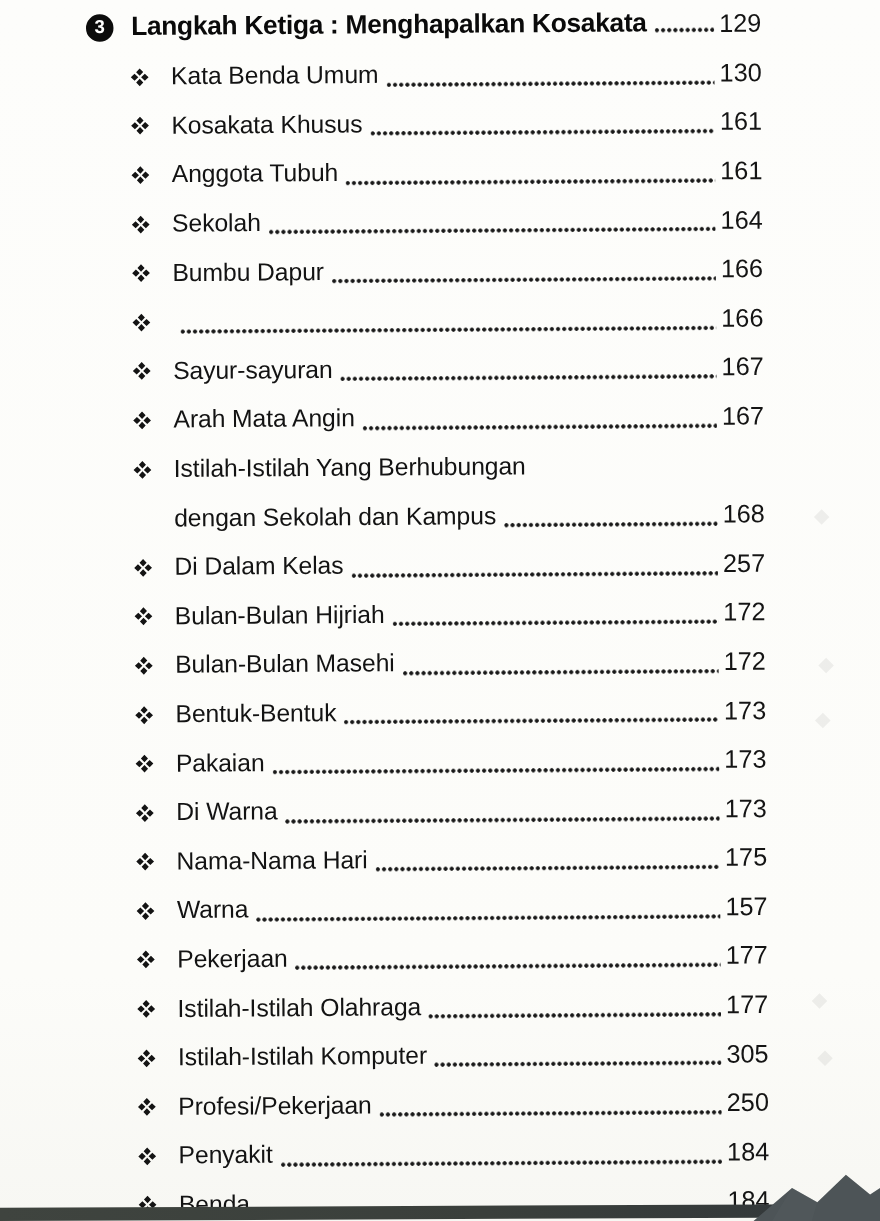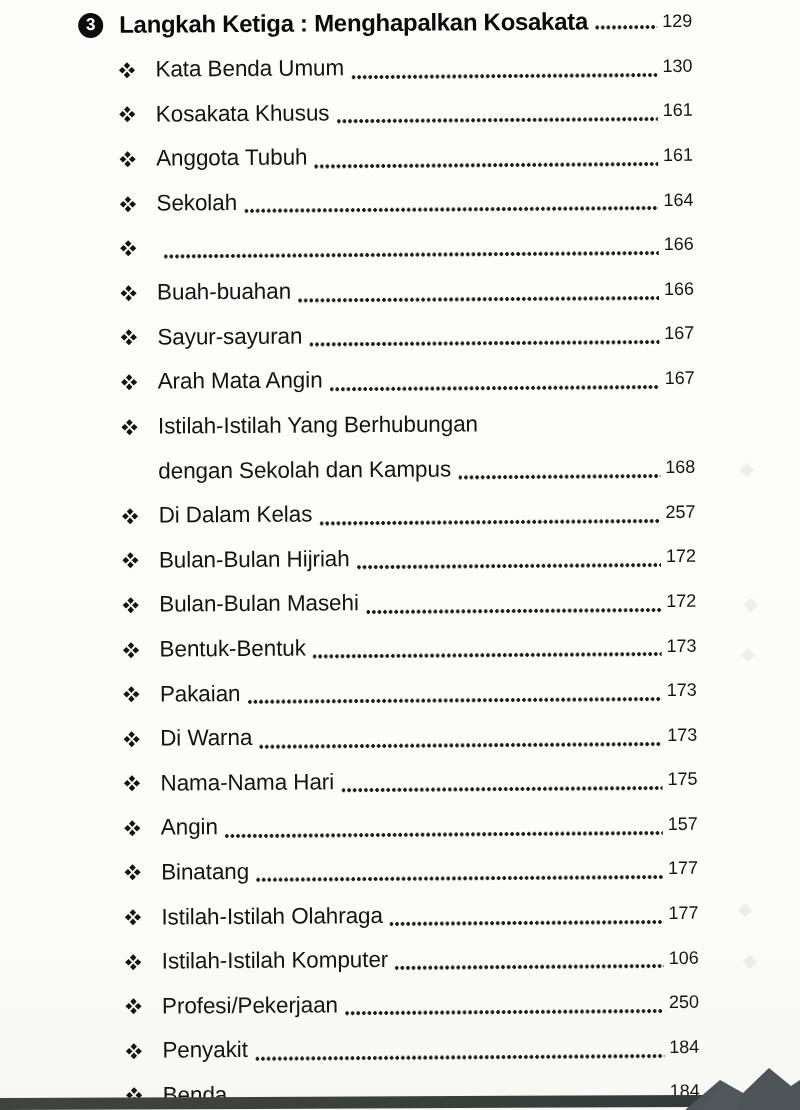--- a/index.html
+++ b/index.html
@@ -39,21 +39,21 @@
     margin-right: 16px;
   }
   .chapter-title {
     font-size: 24px;
     font-weight: 700;
     color: #0a0a0a;
     letter-spacing: -0.3px;
     white-space: nowrap;
   }
   .pagenum {
-    font-size: 18px;
+    font-size: 23px;
     font-weight: 400;
     color: #141414;
     white-space: nowrap;
   }
   
   .leader {
     align-self: flex-end;
     flex: 1 1 auto;
     height: 4px;
     margin: 0 5px 12px 7px;
@@ -178,33 +178,33 @@
     </div>
         <div class="toc-row">
       <span class="bullet">
         <svg viewBox="0 0 20 20" aria-hidden="true">
           <path d="M10 0.5 L13.8 4.5 L10 8.5 L6.2 4.5 Z
                    M10 11.5 L13.8 15.5 L10 19.5 L6.2 15.5 Z
                    M0.5 10 L4.5 6.2 L8.5 10 L4.5 13.8 Z
                    M11.5 10 L15.5 6.2 L19.5 10 L15.5 13.8 Z"></path>
         </svg>
       </span>
+      <span class="toc-label">Bumbu Dapur</span>
       <span class="leader"></span>
       <span class="pagenum">166</span>
     </div>
         <div class="toc-row">
       <span class="bullet">
         <svg viewBox="0 0 20 20" aria-hidden="true">
           <path d="M10 0.5 L13.8 4.5 L10 8.5 L6.2 4.5 Z
                    M10 11.5 L13.8 15.5 L10 19.5 L6.2 15.5 Z
                    M0.5 10 L4.5 6.2 L8.5 10 L4.5 13.8 Z
                    M11.5 10 L15.5 6.2 L19.5 10 L15.5 13.8 Z"></path>
         </svg>
       </span>
-      <span class="toc-label">Buah-buahan</span>
       <span class="leader"></span>
       <span class="pagenum">166</span>
     </div>
         <div class="toc-row">
       <span class="bullet">
         <svg viewBox="0 0 20 20" aria-hidden="true">
           <path d="M10 0.5 L13.8 4.5 L10 8.5 L6.2 4.5 Z
                    M10 11.5 L13.8 15.5 L10 19.5 L6.2 15.5 Z
                    M0.5 10 L4.5 6.2 L8.5 10 L4.5 13.8 Z
                    M11.5 10 L15.5 6.2 L19.5 10 L15.5 13.8 Z"></path>
@@ -345,34 +345,34 @@
     </div>
         <div class="toc-row">
       <span class="bullet">
         <svg viewBox="0 0 20 20" aria-hidden="true">
           <path d="M10 0.5 L13.8 4.5 L10 8.5 L6.2 4.5 Z
                    M10 11.5 L13.8 15.5 L10 19.5 L6.2 15.5 Z
                    M0.5 10 L4.5 6.2 L8.5 10 L4.5 13.8 Z
                    M11.5 10 L15.5 6.2 L19.5 10 L15.5 13.8 Z"></path>
         </svg>
       </span>
-      <span class="toc-label">Angin</span>
+      <span class="toc-label">Warna</span>
       <span class="leader"></span>
       <span class="pagenum">157</span>
     </div>
         <div class="toc-row">
       <span class="bullet">
         <svg viewBox="0 0 20 20" aria-hidden="true">
           <path d="M10 0.5 L13.8 4.5 L10 8.5 L6.2 4.5 Z
                    M10 11.5 L13.8 15.5 L10 19.5 L6.2 15.5 Z
                    M0.5 10 L4.5 6.2 L8.5 10 L4.5 13.8 Z
                    M11.5 10 L15.5 6.2 L19.5 10 L15.5 13.8 Z"></path>
         </svg>
       </span>
-      <span class="toc-label">Binatang</span>
+      <span class="toc-label">Pekerjaan</span>
       <span class="leader"></span>
       <span class="pagenum">177</span>
     </div>
         <div class="toc-row">
       <span class="bullet">
         <svg viewBox="0 0 20 20" aria-hidden="true">
           <path d="M10 0.5 L13.8 4.5 L10 8.5 L6.2 4.5 Z
                    M10 11.5 L13.8 15.5 L10 19.5 L6.2 15.5 Z
                    M0.5 10 L4.5 6.2 L8.5 10 L4.5 13.8 Z
                    M11.5 10 L15.5 6.2 L19.5 10 L15.5 13.8 Z"></path>
@@ -386,21 +386,21 @@
       <span class="bullet">
         <svg viewBox="0 0 20 20" aria-hidden="true">
           <path d="M10 0.5 L13.8 4.5 L10 8.5 L6.2 4.5 Z
                    M10 11.5 L13.8 15.5 L10 19.5 L6.2 15.5 Z
                    M0.5 10 L4.5 6.2 L8.5 10 L4.5 13.8 Z
                    M11.5 10 L15.5 6.2 L19.5 10 L15.5 13.8 Z"></path>
         </svg>
       </span>
       <span class="toc-label">Istilah-Istilah Komputer</span>
       <span class="leader"></span>
-      <span class="pagenum">106</span>
+      <span class="pagenum">305</span>
     </div>
         <div class="toc-row">
       <span class="bullet">
         <svg viewBox="0 0 20 20" aria-hidden="true">
           <path d="M10 0.5 L13.8 4.5 L10 8.5 L6.2 4.5 Z
                    M10 11.5 L13.8 15.5 L10 19.5 L6.2 15.5 Z
                    M0.5 10 L4.5 6.2 L8.5 10 L4.5 13.8 Z
                    M11.5 10 L15.5 6.2 L19.5 10 L15.5 13.8 Z"></path>
         </svg>
       </span>

